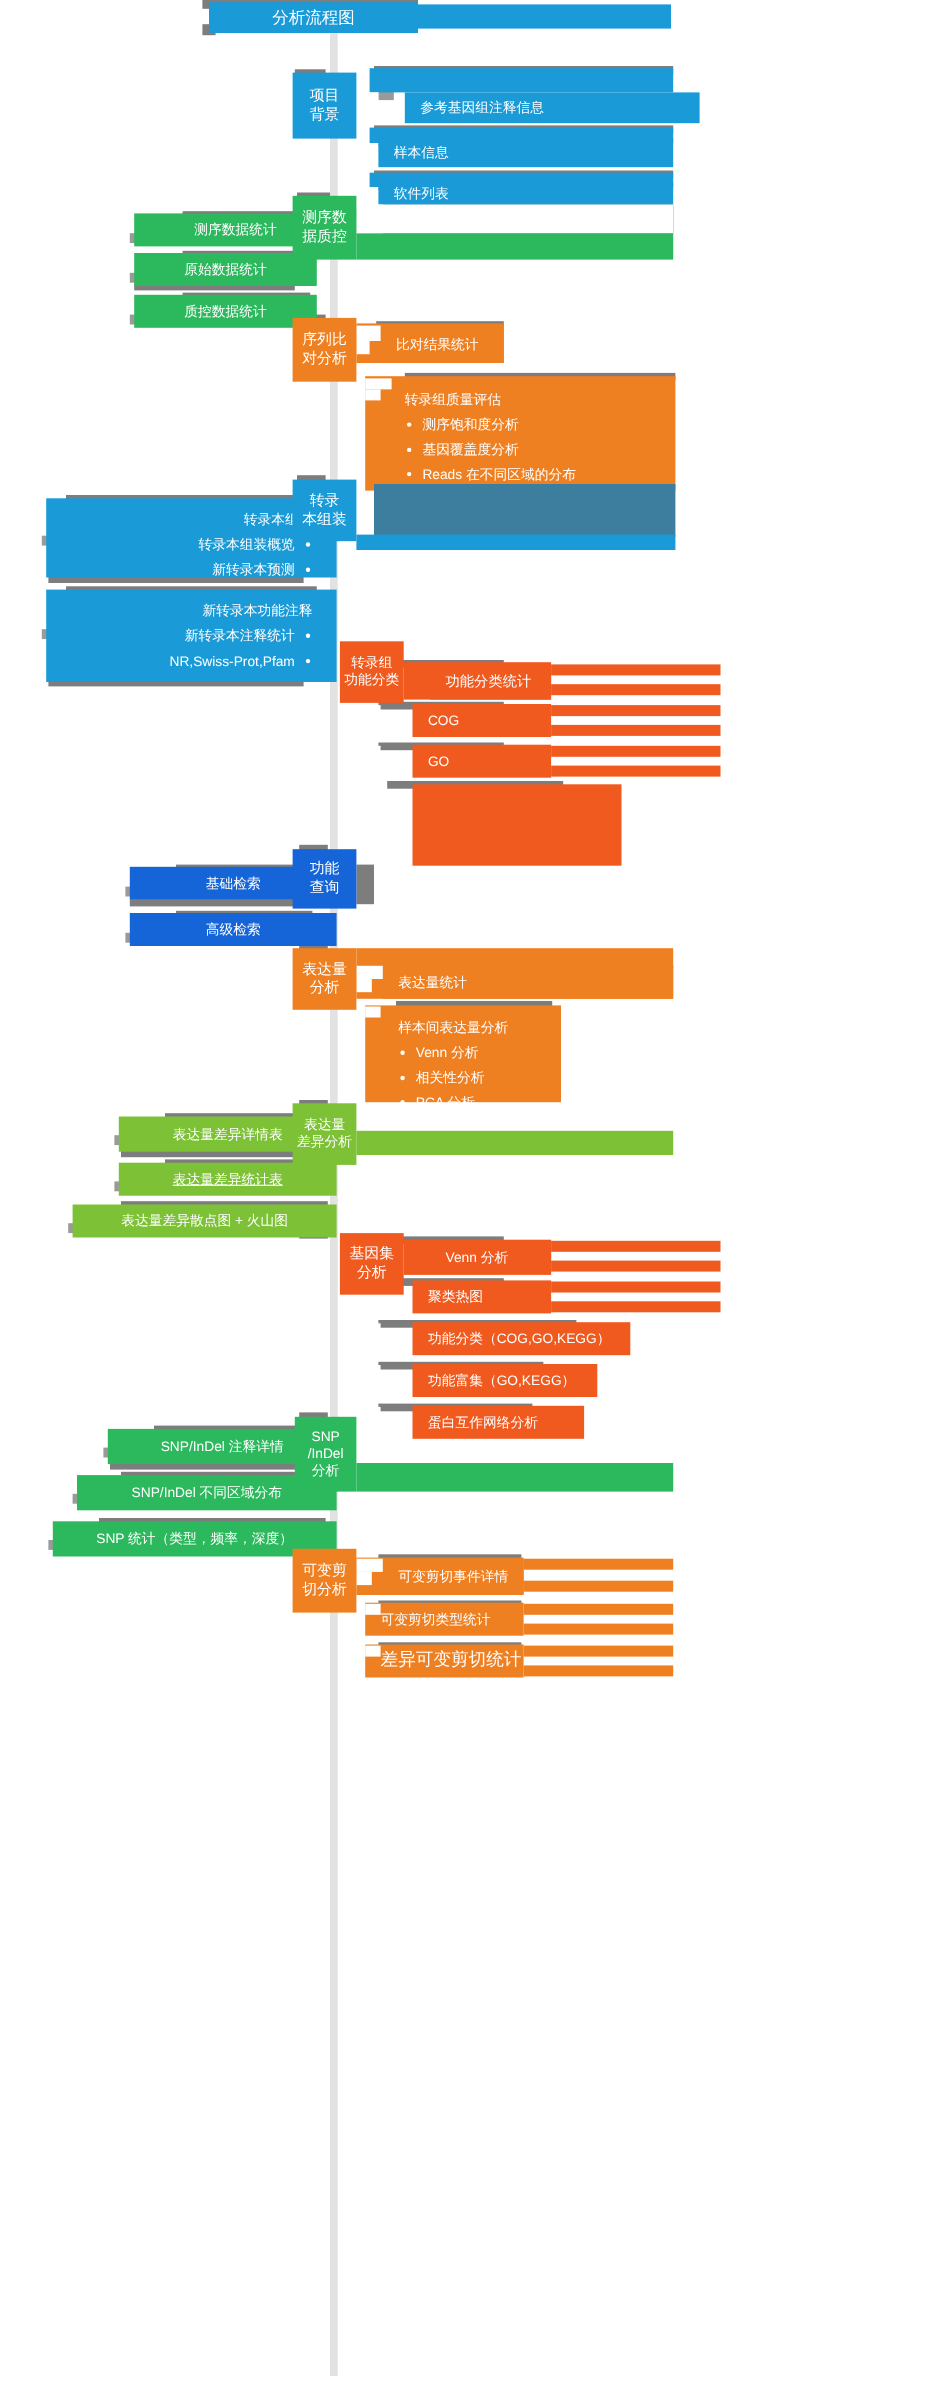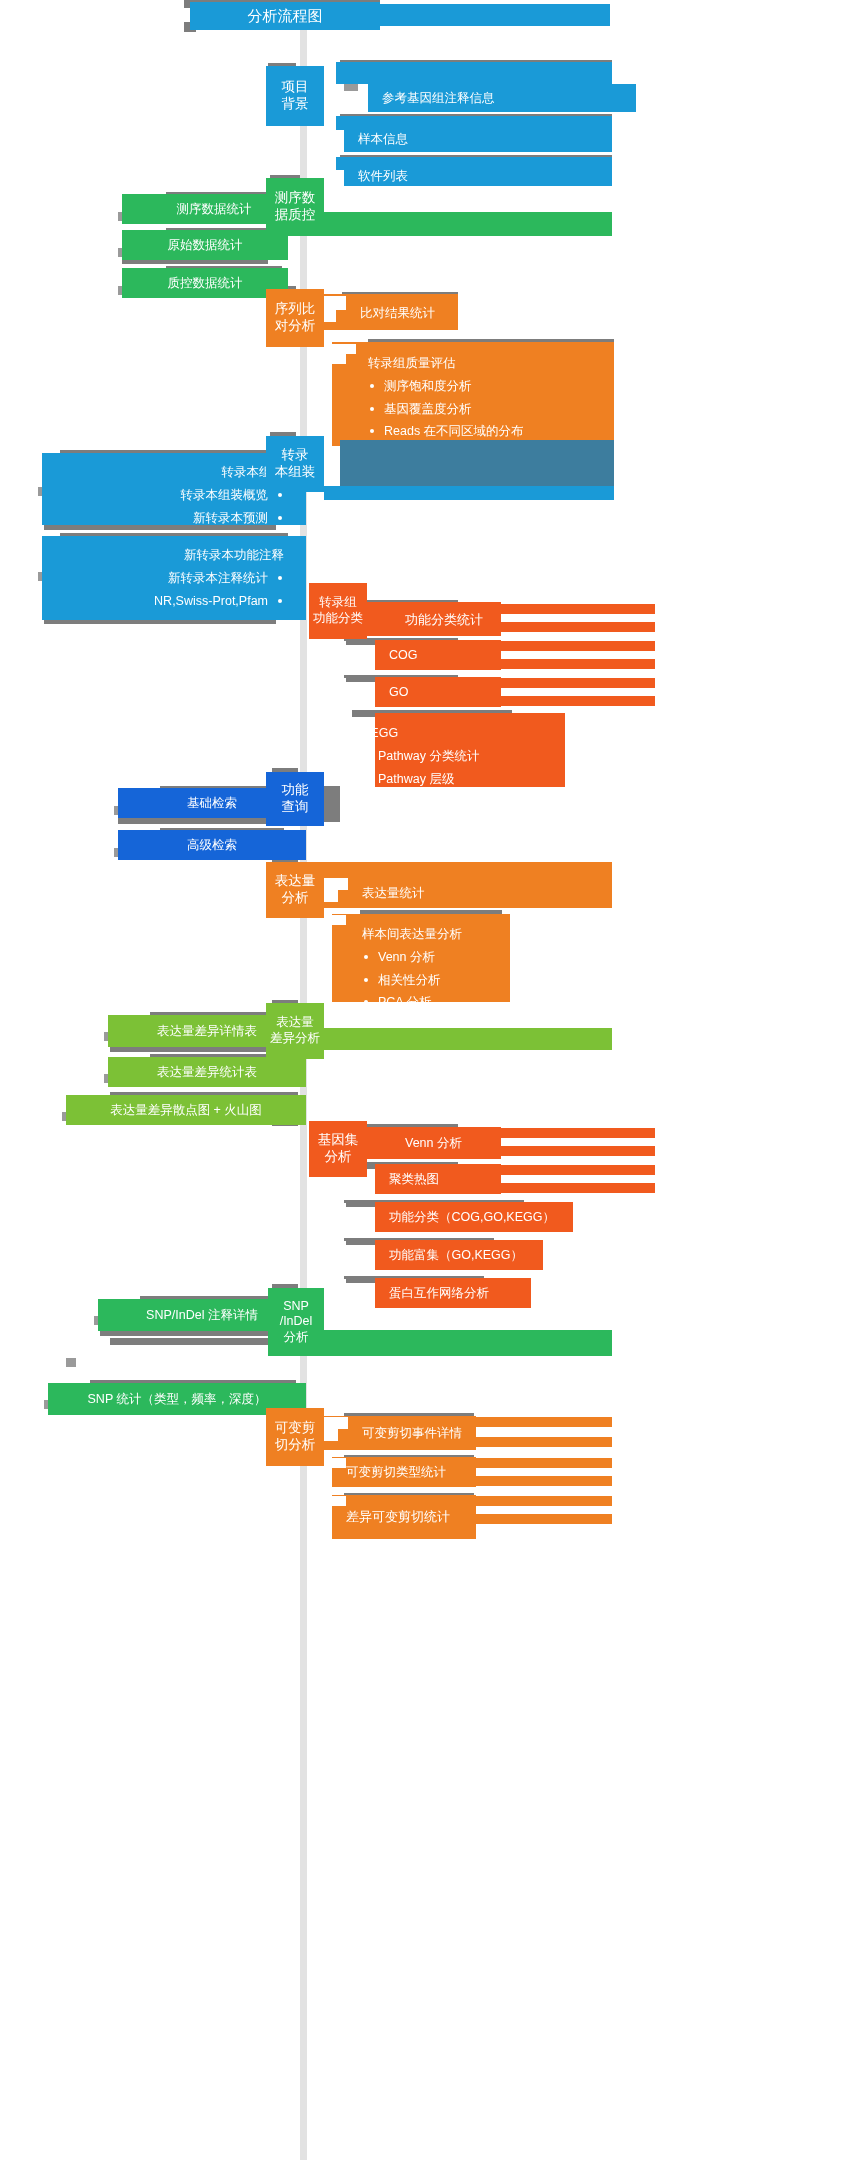--- a/index.html
+++ b/index.html
@@ -310,27 +310,20 @@
   <div class="ribbon c-orange-dk" style="left:332px; top:677px; width:126px; height:30px; font-size:12.5px;">
     <span class="txt ta-l">GO</span>
   </div>
   <div class="notch" style="left:332px; top:678px; width:14px; height:10px;"></div>
   <div class="ribbon c-orange-dk" style="left:458px; top:678px; width:154px; height:10px;"></div>
   <div class="ribbon c-orange-dk" style="left:458px; top:696px; width:154px; height:10px;"></div>
 
   <div class="shadow" style="left:352px; top:710px; width:160px; height:7px;"></div>
   <div class="ribbon c-orange-dk" style="left:332px; top:713px; width:190px; height:74px;"></div>
   <div class="notch" style="left:332px; top:714px; width:14px; height:10px;"></div>
-  <div class="panel" style="left:340px; top:714px; width:190px; height:72px;">
-    <div class="head">KEGG</div>
-    <ul>
-      <li>Pathway 分类统计</li>
-      <li>Pathway 层级</li>
-    </ul>
-  </div>
 
   <div class="shadow" style="left:272px; top:768px; width:26px; height:8px;"></div>
   <div class="hub c-blue-str" style="left:266px; top:772px; width:58px; height:54px;">
     <span>功能</span>
     <span>查询</span>
   </div>
   <div class="shadow" style="left:324px; top:786px; width:16px; height:36px;"></div>
 
   <div class="shadow" style="left:160px; top:786px; width:124px; height:7px;"></div>
   <div class="ribbon c-blue-str" style="left:118px; top:788px; width:188px; height:30px; font-size:12.5px;">
@@ -380,21 +373,21 @@
   <div class="ribbon c-green-lt" style="left:324px; top:1028px; width:288px; height:22px;"></div>
 
   <div class="shadow" style="left:150px; top:1012px; width:148px; height:7px;"></div>
   <div class="ribbon c-green-lt" style="left:108px; top:1015px; width:198px; height:32px; font-size:12.5px;">
     <span class="txt ta-c">表达量差异详情表</span>
   </div>
   <div class="shadow lite" style="left:104px; top:1032px; width:10px; height:9px;"></div>
   <div class="shadow" style="left:110px; top:1046px; width:170px; height:6px;"></div>
 
   <div class="shadow" style="left:150px; top:1054px; width:148px; height:7px;"></div>
-  <div class="ribbon c-green-lt" style="left:108px; top:1057px; width:198px; height:30px; font-size:12.5px;">
+  <div class="ribbon c-green-lt" style="left:108px; top:1057px; width:198px; height:30px; font-size:12.5px;text-decoration:underline;">
     <span class="txt ta-c">表达量差异统计表</span>
   </div>
   <div class="shadow lite" style="left:104px; top:1074px; width:10px; height:9px;"></div>
 
   <div class="shadow" style="left:110px; top:1092px; width:188px; height:7px;"></div>
   <div class="ribbon c-green-lt" style="left:66px; top:1095px; width:240px; height:30px; font-size:12.5px;">
     <span class="txt ta-c">表达量差异散点图 + 火山图</span>
   </div>
   <div class="shadow lite" style="left:62px; top:1112px; width:10px; height:9px;"></div>
 
@@ -449,20 +442,23 @@
   <div class="ribbon c-green" style="left:324px; top:1330px; width:288px; height:26px;"></div>
 
   <div class="shadow" style="left:140px; top:1296px; width:158px; height:7px;"></div>
   <div class="ribbon c-green" style="left:98px; top:1299px; width:208px; height:32px; font-size:12.5px;">
     <span class="txt ta-c">SNP/InDel 注释详情</span>
   </div>
   <div class="shadow lite" style="left:94px; top:1316px; width:10px; height:9px;"></div>
   <div class="shadow" style="left:100px; top:1330px; width:180px; height:6px;"></div>
 
   <div class="shadow" style="left:110px; top:1338px; width:186px; height:7px;"></div>
+  <div class="ribbon c-green" style="left:70px; top:1341px; width:236px; height:32px; font-size:12.5px;">
+    <span class="txt ta-c">SNP/InDel 不同区域分布</span>
+  </div>
   <div class="shadow lite" style="left:66px; top:1358px; width:10px; height:9px;"></div>
 
   <div class="shadow" style="left:90px; top:1380px; width:206px; height:7px;"></div>
   <div class="ribbon c-green" style="left:48px; top:1383px; width:258px; height:32px; font-size:12.5px;">
     <span class="txt ta-c">SNP 统计（类型，频率，深度）</span>
   </div>
   <div class="shadow lite" style="left:44px; top:1400px; width:10px; height:9px;"></div>
 
   <div class="shadow" style="left:272px; top:1404px; width:26px; height:8px;"></div>
   <div class="hub c-orange" style="left:266px; top:1408px; width:58px; height:58px;">
@@ -482,20 +478,20 @@
 
   <div class="shadow" style="left:344px; top:1455px; width:130px; height:7px;"></div>
   <div class="ribbon c-orange" style="left:332px; top:1457px; width:144px; height:30px; font-size:12.5px;">
     <span class="txt ta-l">可变剪切类型统计</span>
   </div>
   <div class="notch" style="left:332px; top:1458px; width:14px; height:10px;"></div>
   <div class="ribbon c-orange" style="left:476px; top:1458px; width:136px; height:10px;"></div>
   <div class="ribbon c-orange" style="left:476px; top:1476px; width:136px; height:10px;"></div>
 
   <div class="shadow" style="left:344px; top:1493px; width:130px; height:7px;"></div>
-  <div class="ribbon c-orange" style="left:332px; top:1495px; width:144px; height:44px; font-size:13px;">
+  <div class="ribbon c-orange" style="left:332px; top:1495px; width:144px; height:30px; font-size:16px;">
     <span class="txt ta-l">差异可变剪切统计</span>
   </div>
   <div class="notch" style="left:332px; top:1496px; width:14px; height:10px;"></div>
   <div class="ribbon c-orange" style="left:476px; top:1496px; width:136px; height:10px;"></div>
   <div class="ribbon c-orange" style="left:476px; top:1514px; width:136px; height:10px;"></div>
 
 </div>
 
 </body></html>

